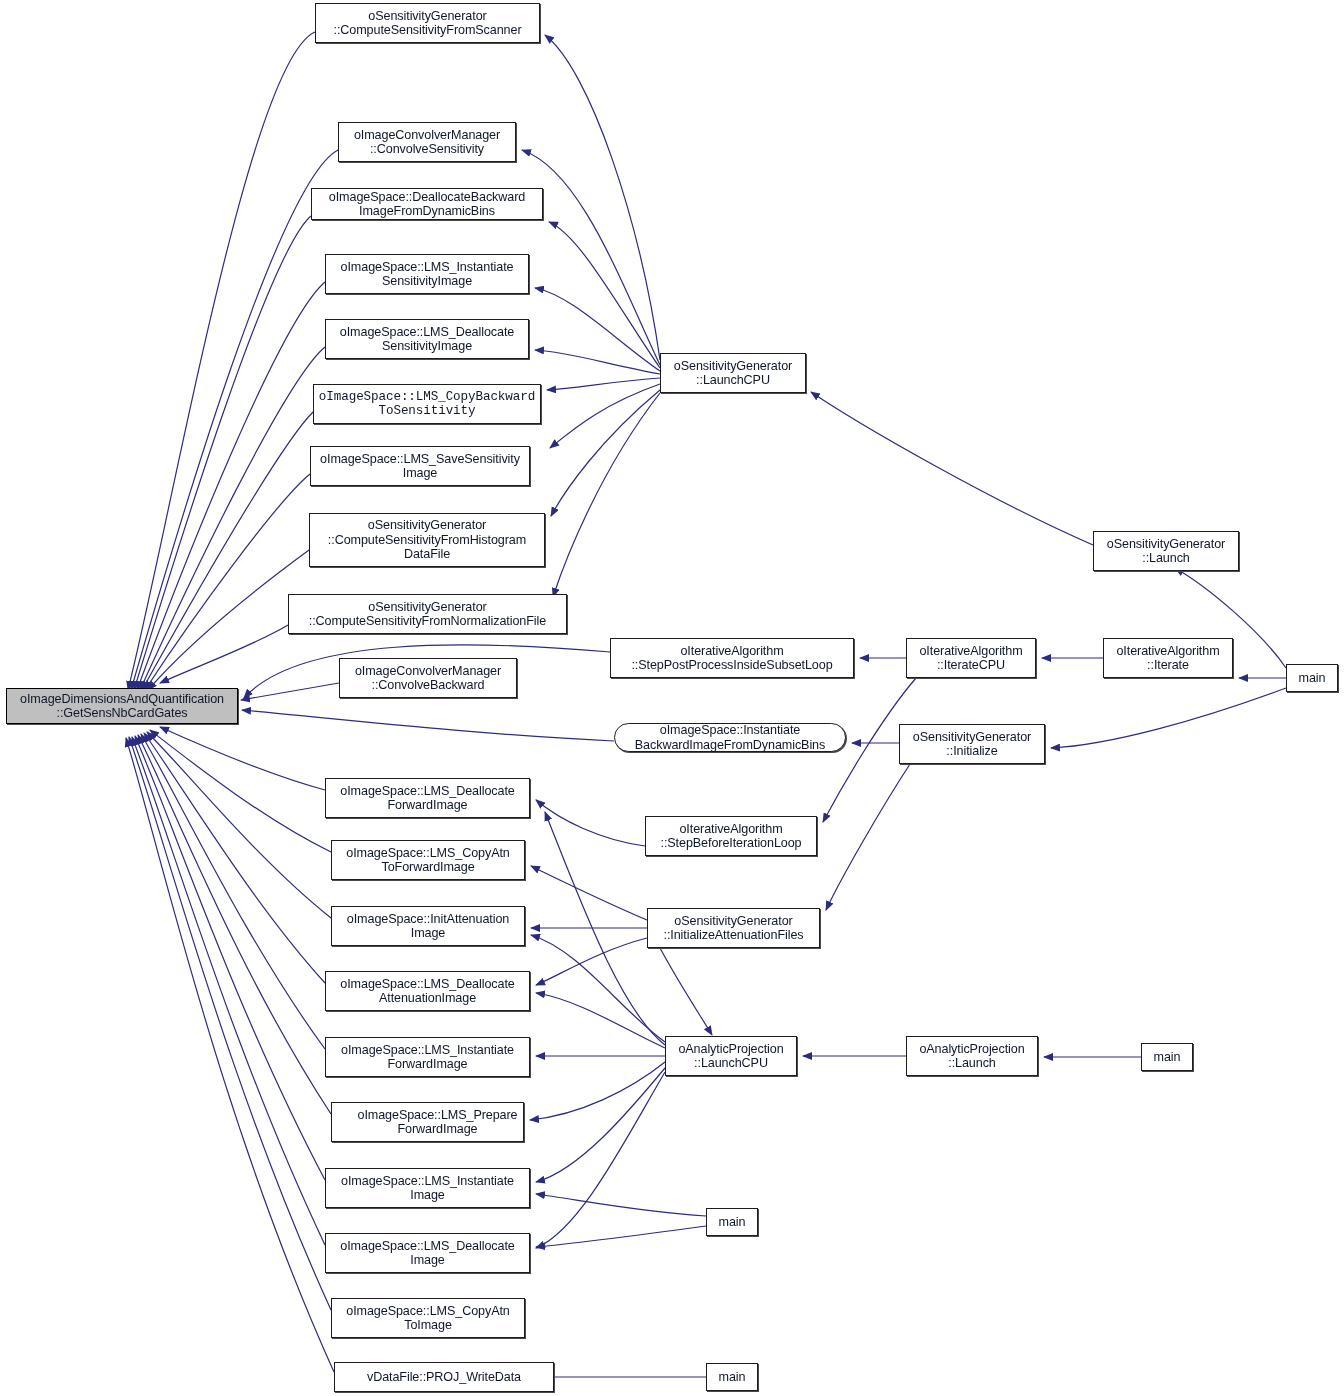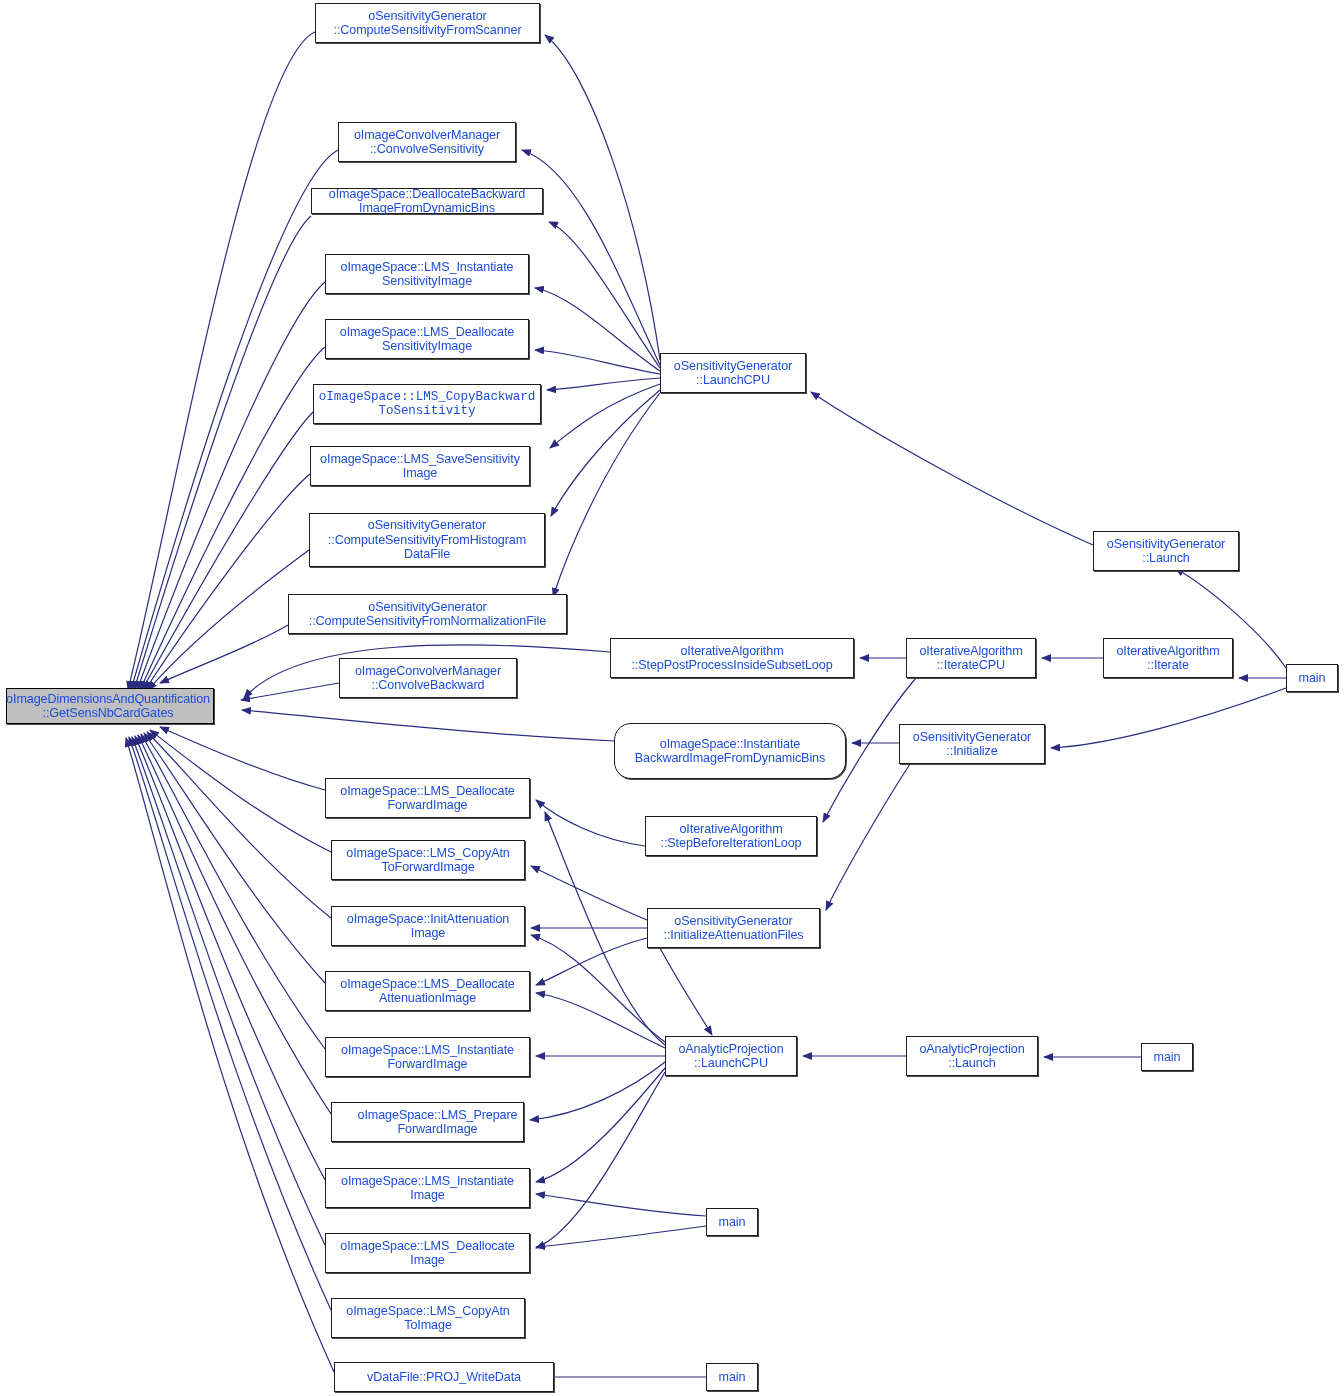--- a/index.html
+++ b/index.html
@@ -22,21 +22,21 @@
     top: 0;
     width: 1344px;
     height: 1396px;
     pointer-events: none;
   }
   .node {
     position: absolute;
     box-sizing: border-box;
     border: 1px solid #1d1d1d;
     background: #ffffff;
-    color: #1d4ed8;
+    color: #0f172a;
     font-size: 12.6px;
     line-height: 14.4px;
     text-align: center;
     display: flex;
     align-items: center;
     justify-content: center;
     white-space: pre-line;
     letter-spacing: -0.1px;
     z-index: 5;
     box-shadow: 1px 1px 0 0 #4a4a4a;
@@ -116,27 +116,27 @@
         <path d="M665,1068 C630,1110 580,1170 536,1182" fill="none" stroke="#2b2b7f" stroke-width="1.2" marker-end="url(#arrow)"></path>
         <path d="M665,1072 C625,1140 580,1230 536,1248" fill="none" stroke="#2b2b7f" stroke-width="1.2" marker-end="url(#arrow)"></path>
         <path d="M906,1056 L803,1056" fill="none" stroke="#2b2b7f" stroke-width="1.2" marker-end="url(#arrow)"></path>
         <path d="M1141,1057 L1044,1057" fill="none" stroke="#2b2b7f" stroke-width="1.2" marker-end="url(#arrow)"></path>
         <path d="M706,1216 C640,1212 580,1200 536,1194" fill="none" stroke="#2b2b7f" stroke-width="1.2" marker-end="url(#arrow)"></path>
         <path d="M706,1226 C640,1235 580,1243 536,1247" fill="none" stroke="#2b2b7f" stroke-width="1.2" marker-end="url(#arrow)"></path>
         <path d="M706,1377 L526,1377" fill="none" stroke="#2b2b7f" stroke-width="1.2" marker-end="url(#arrow)"></path>
       </g>
   </svg>
   <div id="node-layer">
-      <div class="node highlight" style="left: 6px; top: 688px; width: 208px; height: 36px; justify-content: flex-end;"><span class="node-label">oImageDimensionsAndQuantification
+      <div class="node highlight" style="left: 6px; top: 688px; width: 232px; height: 36px; justify-content: flex-end;"><span class="node-label">oImageDimensionsAndQuantification
 ::GetSensNbCardGates</span></div>
       <div class="node" style="left: 315px; top: 3px; width: 225px; height: 40px;"><span class="node-label">oSensitivityGenerator
 ::ComputeSensitivityFromScanner</span></div>
       <div class="node" style="left: 338px; top: 122px; width: 178px; height: 40px;"><span class="node-label">oImageConvolverManager
 ::ConvolveSensitivity</span></div>
-      <div class="node" style="left: 311px; top: 188px; width: 232px; height: 26px;"><span class="node-label">oImageSpace::DeallocateBackward
+      <div class="node" style="left: 311px; top: 188px; width: 232px; height: 32px;"><span class="node-label">oImageSpace::DeallocateBackward
 ImageFromDynamicBins</span></div>
       <div class="node" style="left: 325px; top: 254px; width: 204px; height: 40px;"><span class="node-label">oImageSpace::LMS_Instantiate
 SensitivityImage</span></div>
       <div class="node" style="left: 325px; top: 319px; width: 204px; height: 40px;"><span class="node-label">oImageSpace::LMS_Deallocate
 SensitivityImage</span></div>
       <div class="node" style="left: 313px; top: 384px; width: 228px; height: 40px; font-family: Liberation Mono, monospace;"><span class="node-label">oImageSpace::LMS_CopyBackward
 ToSensitivity</span></div>
       <div class="node" style="left: 310px; top: 446px; width: 220px; height: 40px; align-items: center;"><span class="node-label">oImageSpace::LMS_SaveSensitivity
 Image</span></div>
       <div class="node" style="left: 309px; top: 513px; width: 236px; height: 54px;"><span class="node-label">oSensitivityGenerator
@@ -169,21 +169,21 @@
 ::LaunchCPU</span></div>
       <div class="node" style="left: 1093px; top: 531px; width: 146px; height: 40px;"><span class="node-label">oSensitivityGenerator
 ::Launch</span></div>
       <div class="node" style="left: 610px; top: 638px; width: 244px; height: 40px;"><span class="node-label">oIterativeAlgorithm
 ::StepPostProcessInsideSubsetLoop</span></div>
       <div class="node" style="left: 906px; top: 638px; width: 130px; height: 40px;"><span class="node-label">oIterativeAlgorithm
 ::IterateCPU</span></div>
       <div class="node" style="left: 1103px; top: 638px; width: 130px; height: 40px;"><span class="node-label">oIterativeAlgorithm
 ::Iterate</span></div>
       <div class="node" style="left: 1286px; top: 664px; width: 52px; height: 28px;"><span class="node-label">main</span></div>
-      <div class="node" style="left: 614px; top: 723px; width: 232px; height: 56px; border-radius: 17px;"><span class="node-label">oImageSpace::Instantiate
+      <div class="node" style="left: 614px; top: 723px; width: 232px; height: 29px; border-radius: 17px;"><span class="node-label">oImageSpace::Instantiate
 BackwardImageFromDynamicBins</span></div>
       <div class="node" style="left: 899px; top: 724px; width: 146px; height: 40px;"><span class="node-label">oSensitivityGenerator
 ::Initialize</span></div>
       <div class="node" style="left: 645px; top: 816px; width: 172px; height: 40px;"><span class="node-label">oIterativeAlgorithm
 ::StepBeforeIterationLoop</span></div>
       <div class="node" style="left: 647px; top: 908px; width: 173px; height: 40px;"><span class="node-label">oSensitivityGenerator
 ::InitializeAttenuationFiles</span></div>
       <div class="node" style="left: 665px; top: 1036px; width: 132px; height: 40px;"><span class="node-label">oAnalyticProjection
 ::LaunchCPU</span></div>
       <div class="node" style="left: 906px; top: 1036px; width: 132px; height: 40px;"><span class="node-label">oAnalyticProjection

